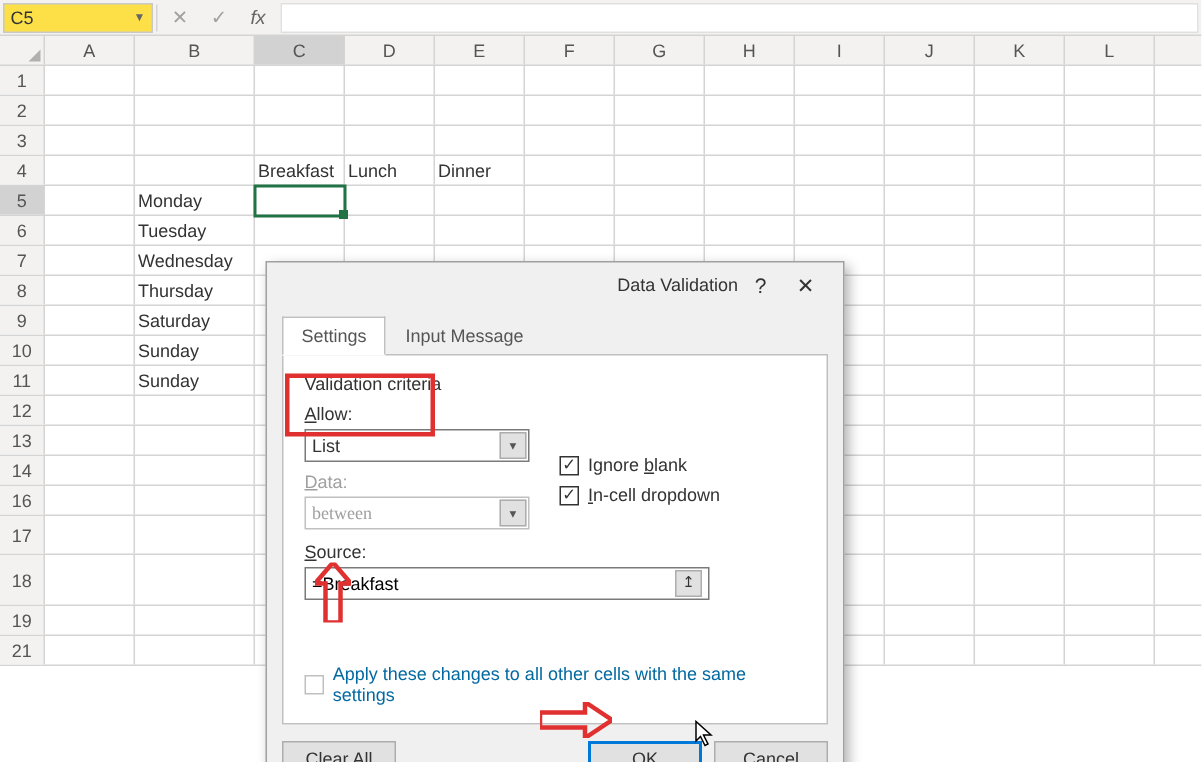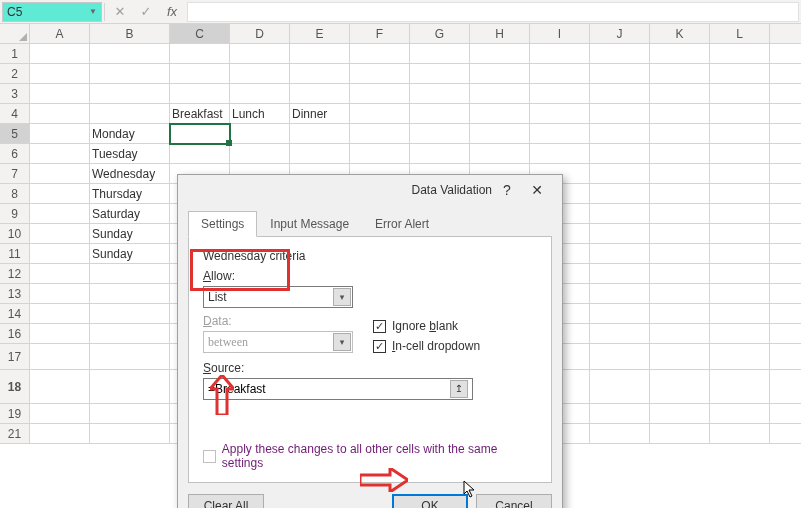--- a/index.html
+++ b/index.html
@@ -1,39 +1,39 @@
 <!DOCTYPE html>
 <html><head>
 <meta charset="utf-8">
 <style>
 * { box-sizing: border-box; margin: 0; padding: 0; }
 body { font-family: "Segoe UI", Arial, sans-serif; font-size: 12px; background: #fff; width: 801px; height: 508px; overflow: hidden; position: relative; color: #333; }
 
 
 .topbar { display: flex; align-items: center; height: 24px; border-bottom: 1px solid #d4d4d4; background: #f3f2f1; }
-.namebox { display:flex; align-items:center; width: 100px; height: 20px; margin-left: 2px; background: #5eead4; border: 1px solid #c8c8c8; padding: 0 4px; justify-content: space-between; }
+.namebox { display:flex; align-items:center; width: 100px; height: 20px; margin-left: 2px; background: #fde047; border: 1px solid #c8c8c8; padding: 0 4px; justify-content: space-between; }
 .namebox-arrow { font-size: 8px; color: #666; }
 .fb-btn { width: 26px; text-align: center; color: #a0a0a0; font-size: 13px; }
 .fx { color: #666; font-style: italic; }
 .divider { width:1px; height:18px; background:#d4d4d4; margin:0 2px; }
 .fbar { flex:1; height:20px; background:#fff; border:1px solid #e0e0e0; margin:0 2px; }
 
 
 .grid { position: relative; }
 .colhdr-row { display:flex; height:20px; background:#f3f2f1; border-bottom:1px solid #d4d4d4; }
 .corner { width:30px; border-right:1px solid #d4d4d4; position:relative; }
 .corner::after { content:""; position:absolute; right:2px; bottom:2px; width:0; height:0; border-style:solid; border-width:0 0 8px 8px; border-color:transparent transparent #b0b0b0 transparent; }
 .colhdr { width:60px; border-right:1px solid #d4d4d4; text-align:center; line-height:20px; color:#555; }
 .colhdr.sel { background:#d2d2d2; }
 .col-B { width:80px; }
 
 
 .row { display:flex; height:20px; border-bottom:1px solid #d4d4d4; }
 .row.tall1 { height:26px; }
-.row.tall2 { height:34px;font-weight:bold; }
+.row.tall2 { height:34px; }
 .rowhdr { width:30px; text-align:center; line-height:20px; color:#555; background:#f3f2f1; border-right:1px solid #d4d4d4; }
 .row.tall1 .rowhdr { line-height:26px; }
 .row.tall2 .rowhdr { line-height:34px; }
 .rowhdr.sel { background:#d2d2d2; }
 .cell { width:60px; border-right:1px solid #d4d4d4; padding:0 2px; line-height:20px; white-space:nowrap; overflow:visible; }
 .cell.col-B { width:80px; }
 
 
 .sel-cell { position:absolute; border:2px solid #217346; pointer-events:none; }
 .sel-handle { position:absolute; width:6px; height:6px; background:#217346; right:-3px; bottom:-3px; }
@@ -55,21 +55,21 @@
 .field-label.dim { color:#a0a0a0; }
 .underline { text-decoration: underline; }
 .combo { width:150px; height:22px; border:1px solid #7a7a7a; background:#fff; display:flex; align-items:center; padding:0 4px; justify-content:space-between; }
 .combo.dim { color:#a0a0a0; border-color:#c0c0c0;font-family:Liberation Serif, serif; }
 .combo-arrow { width:18px; height:18px; background:#e1e1e1; border:1px solid #adadad; text-align:center; line-height:16px; font-size:9px; color:#555; margin-right:-3px; }
 .check-row { display:flex; align-items:center; gap:6px; }
 .chk { width:13px; height:13px; border:1px solid #333; display:flex; align-items:center; justify-content:center; font-size:11px; line-height:11px; }
 .src-box { width:270px; height:22px; border:1px solid #7a7a7a; background:#fff; display:flex; align-items:center; padding:0 4px; }
 .src-box input { border:none; outline:none; width:230px; font-size:12px; font-family:inherit; }
 .refedit { width:18px; height:18px; background:#e1e1e1; border:1px solid #adadad; text-align:center; font-size:10px; margin-left:auto; line-height:16px;}
-.muted { color:#701a75; }
+.muted { color:#0369a1; }
 
 .btn-row { display:flex; padding:10px; gap:8px; }
 .btn { min-width:76px; height:24px; background:#e1e1e1; border:1px solid #adadad; text-align:center; line-height:22px; cursor:pointer; }
 .btn.primary { border:2px solid #0078d7; line-height:20px; }
 .spacer { flex:1; }
 
 
 .red-rect { position:absolute; border:3px solid #e03030; pointer-events:none; }
 .red-arrow-right { position:absolute; display:flex; align-items:center; pointer-events:none; }
 
@@ -402,27 +402,26 @@
 <div class="dialog" style="left:177px; top:174px;">
   <div class="dlg-title">
     <span class="dlg-title-text">Data Validation</span>
     <span class="dlg-help">?</span>
     <span class="dlg-close">✕</span>
   </div>
 
   <div class="tabs">
     <div class="tab active">Settings</div>
     <div class="tab">Input Message</div>
-    <div class="tab">Error Alert</div>
   </div>
 
   <div class="pane">
-    <div class="fieldset-title">Wednesday criteria</div>
-
-    <div style="display:flex; gap:20px; align-items:flex-end;">
+    <div class="fieldset-title">Validation criteria</div>
+
+    <div style="display:flex; gap:20px; align-items:center;">
       <div>
         <div class="field-label"><span class="underline">A</span><span></span>llow:</div>
         <div class="combo">
           <span>List</span>
           <span class="combo-arrow">▾</span>
         </div>
         <div class="field-label dim" style="margin-top:6px;"><span class="underline">D</span>ata:</div>
         <div class="combo dim">
           <span>between</span>
           <span class="combo-arrow">▾</span>

